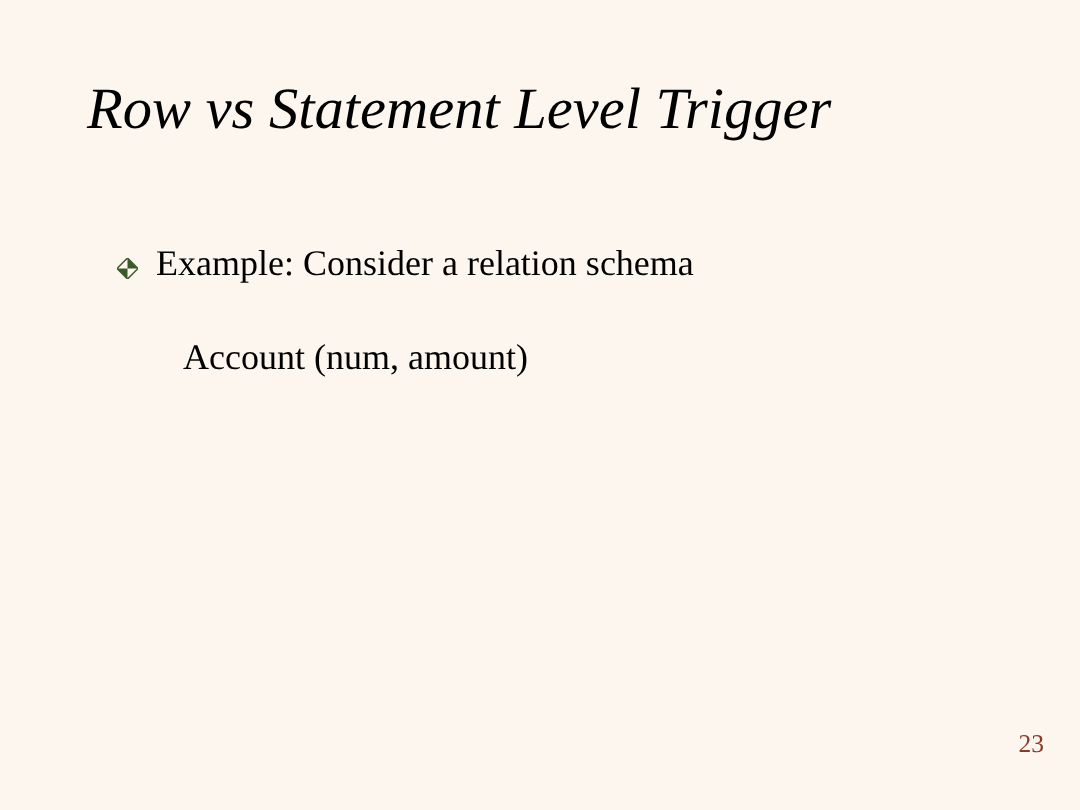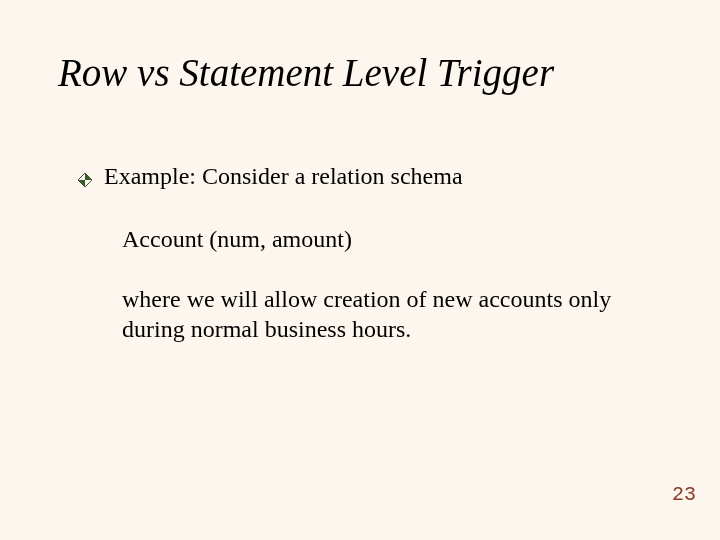--- a/index.html
+++ b/index.html
@@ -48,23 +48,23 @@
   .indent {
     margin-left: 44px;
   }
   .spacer {
     height: 30px;
   }
   .page-num {
     position: absolute;
     right: 24px;
     bottom: 18px;
-    font-size: 20px;
+    font-size: 17px;
     color: #8a3a24;
-    font-family: Liberation Mono, monospace;
+    font-family: Liberation Serif, serif;
     margin-left: 36px;
   }
 </style>
 </head>
 <body>
 
 <div class="slide">
 
   <div class="title">Row vs Statement Level Trigger</div>
 
@@ -82,19 +82,18 @@
       </span>
       <span>Example: Consider a relation schema</span>
     </div>
 
     <div class="spacer"></div>
 
     <div class="indent">Account (num, amount)</div>
 
     <div class="spacer"></div>
 
-    <div class="indent">where we will allow creation of new accounts only during normal business hours.</div>
 
   </div>
 
   <div class="page-num">23</div>
 
 </div>
 
 </body></html>

